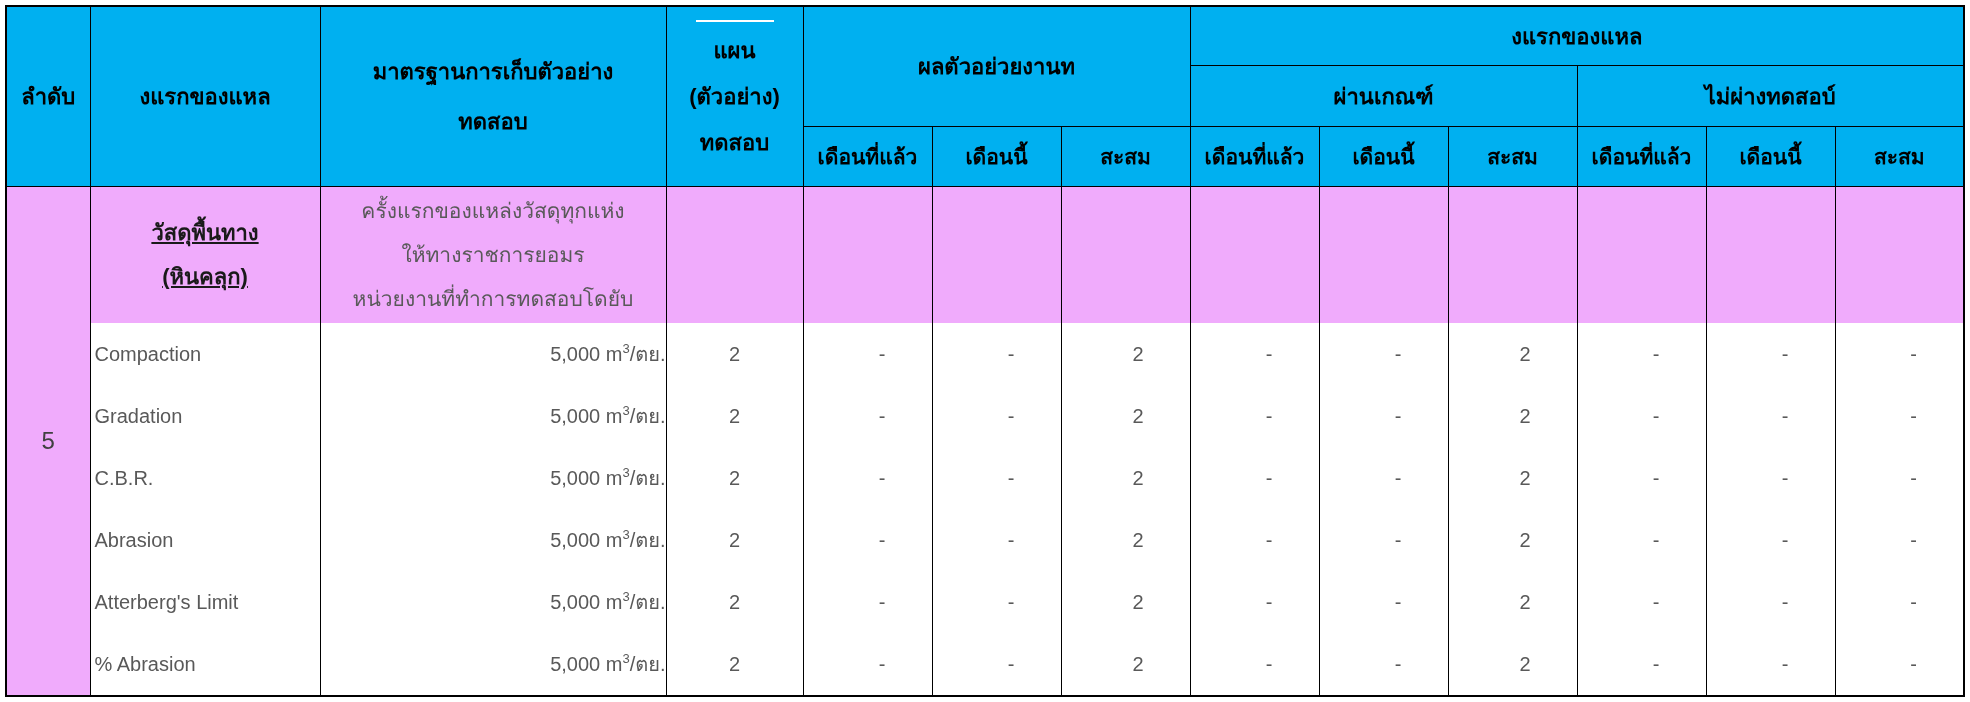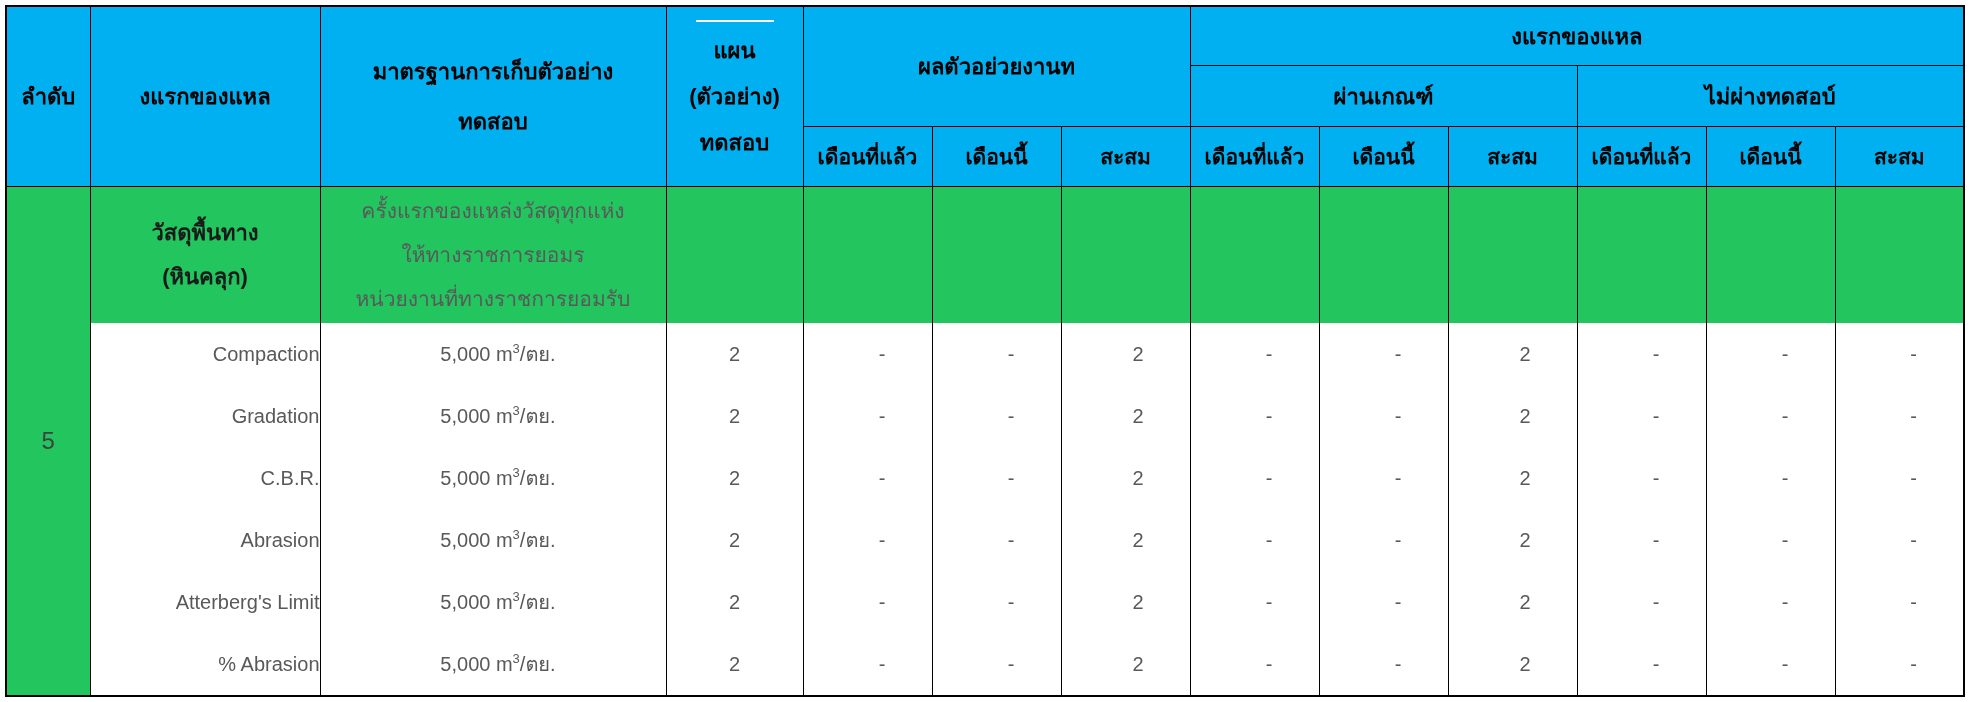--- a/index.html
+++ b/index.html
@@ -49,39 +49,40 @@
     border-left: 1px solid #000;
     border-right: 1px solid #000;
     border-top: none;
     border-bottom: none;
     font-size: 20px;
     color: #595959;
     vertical-align: middle;
     padding: 0;
     overflow: hidden;
   }
-  tr.gray-row td { background: #22c55e; height: 136px; }
+  tr.gray-row td { background: #f0abfc; height: 136px; }
   td.no-cell {
     background: #ffffff;
     text-align: center;
     font-size: 24px;
     color: #404040;
   }
   td.material-cell {
     text-align: center;
     color: #1a1a1a;
     font-weight: 600;
     font-size: 22px;
+    text-decoration: underline;
   }
   .material-lines div { line-height: 44px; }
   td.note-cell { text-align: center; }
   .note-lines div { line-height: 44px; font-size: 21px; }
   tr.test-row td { height: 62px; background: #ffffff; }
-  td.name-cell { text-align: right; padding-left: 16px; margin-left: 48px; }
-  td.std-cell { text-align: center; padding-left: 10px; }
+  td.name-cell { text-align: left; padding-left: 4px; margin-left: 48px; }
+  td.std-cell { text-align: right; padding-left: 10px; }
   td.std-cell sup { font-size: 13px; }
   td.plan-val-cell { text-align: center; }
   td.val-cell { text-align: right; padding-right: 46px; }
 </style>
 </head>
 <body>
 
 <table class="report">
   <colgroup>
     <col style="width:84px">
@@ -141,21 +142,21 @@
       <td class="material-cell">
         <div class="material-lines">
           <div>วัสดุพื้นทาง</div>
           <div>(หินคลุก)</div>
         </div>
       </td>
       <td class="note-cell">
         <div class="note-lines">
           <div>ครั้งแรกของแหล่งวัสดุทุกแห่ง</div>
           <div>ให้ทางราชการยอมร</div>
-          <div>หน่วยงานที่ทางราชการยอมรับ</div>
+          <div>หน่วยงานที่ทำการทดสอบโดยับ</div>
         </div>
       </td>
       <td></td>
       <td></td>
       <td></td>
       <td></td>
       <td></td>
       <td></td>
       <td></td>
       <td></td>

